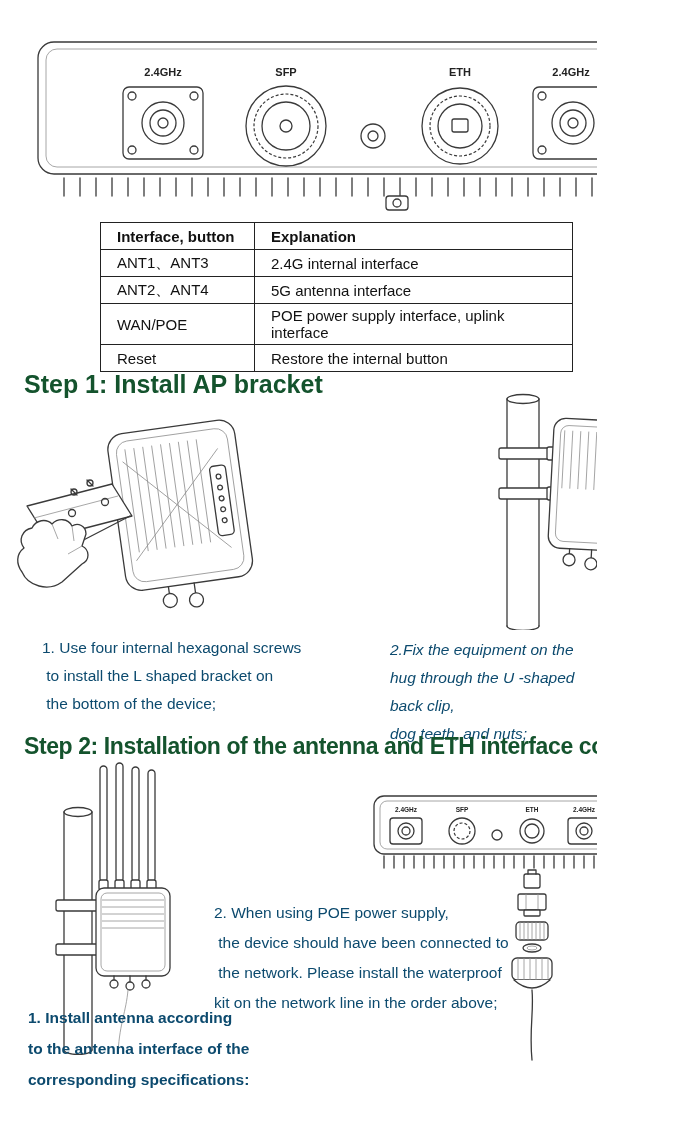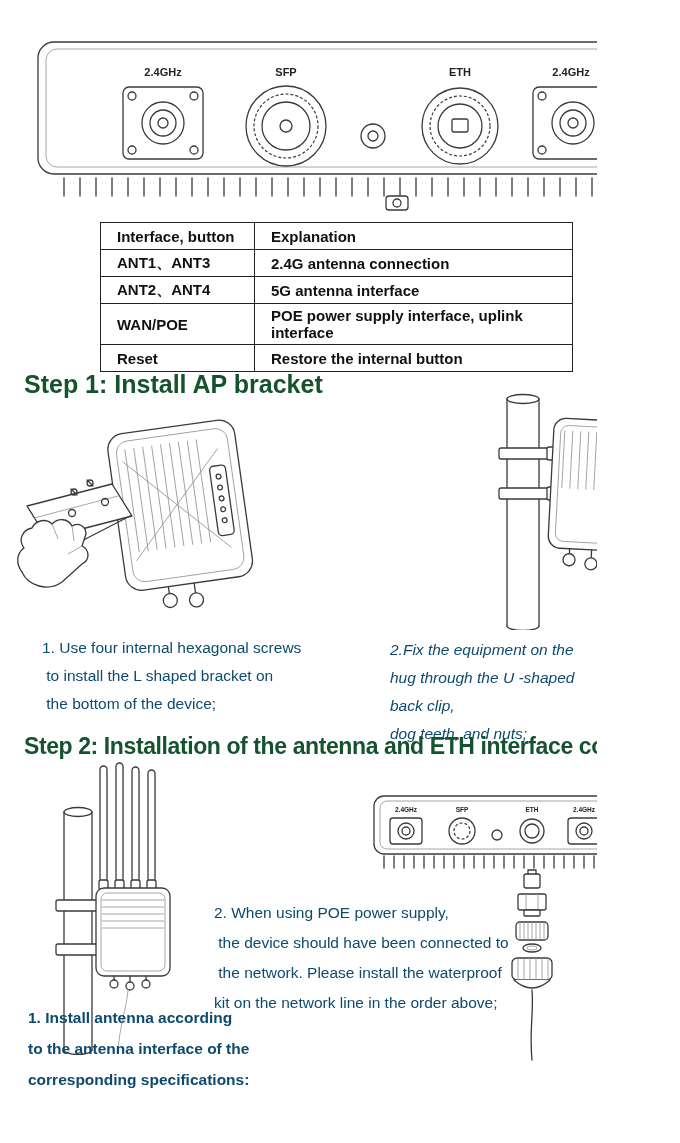--- a/index.html
+++ b/index.html
@@ -23,21 +23,21 @@
   #fig-device     { left:28px;  top:32px;  width:624px; height:186px; }
   #fig-bracket    { left:12px;  top:396px; width:255px; height:232px; }
   #fig-pole       { left:455px; top:390px; width:195px; height:240px; }
   #fig-antenna    { left:30px;  top:760px; width:180px; height:295px; }
   #fig-waterproof { left:362px; top:786px; width:265px; height:278px; }
 
   
   .iface-table { position:absolute; left:100px; top:222px; border-collapse:collapse; font-size:15px; color:#111; }
   .iface-table th, .iface-table td { border:1px solid #222; padding:3px 16px; text-align:left; height:27px; vertical-align:middle; }
   .iface-table th { font-weight:600; }
-  .iface-table td { font-weight:700;margin-left:28px; }
+  .iface-table td { font-weight:400;margin-left:28px; }
   .col-if { width:154px; }
   .col-ex { width:318px; }
 
   
   .step-title { position:absolute; margin:0; font-weight:700; color:#14532d; white-space:nowrap; }
   #step1-title { left:24px; top:370px; font-size:25px; }
   #step2-title { left:24px; top:733px; font-size:23px; letter-spacing:-0.4px; }
 
   
   .note { position:absolute; font-size:15.5px; line-height:28px; white-space:pre-wrap; color:#0c4a6e; }
@@ -116,21 +116,21 @@
   <table class="iface-table">
     <thead>
       <tr>
         <th class="col-if">Interface, button</th>
         <th class="col-ex">Explanation</th>
       </tr>
     </thead>
     <tbody>
       <tr>
         <td>ANT1、ANT3</td>
-        <td>2.4G antenna connection</td>
+        <td>2.4G internal interface</td>
       </tr>
       <tr>
         <td>ANT2、ANT4</td>
         <td>5G antenna interface</td>
       </tr>
       <tr>
         <td>WAN/POE</td>
         <td>POE power supply interface, uplink interface</td>
       </tr>
       <tr>

